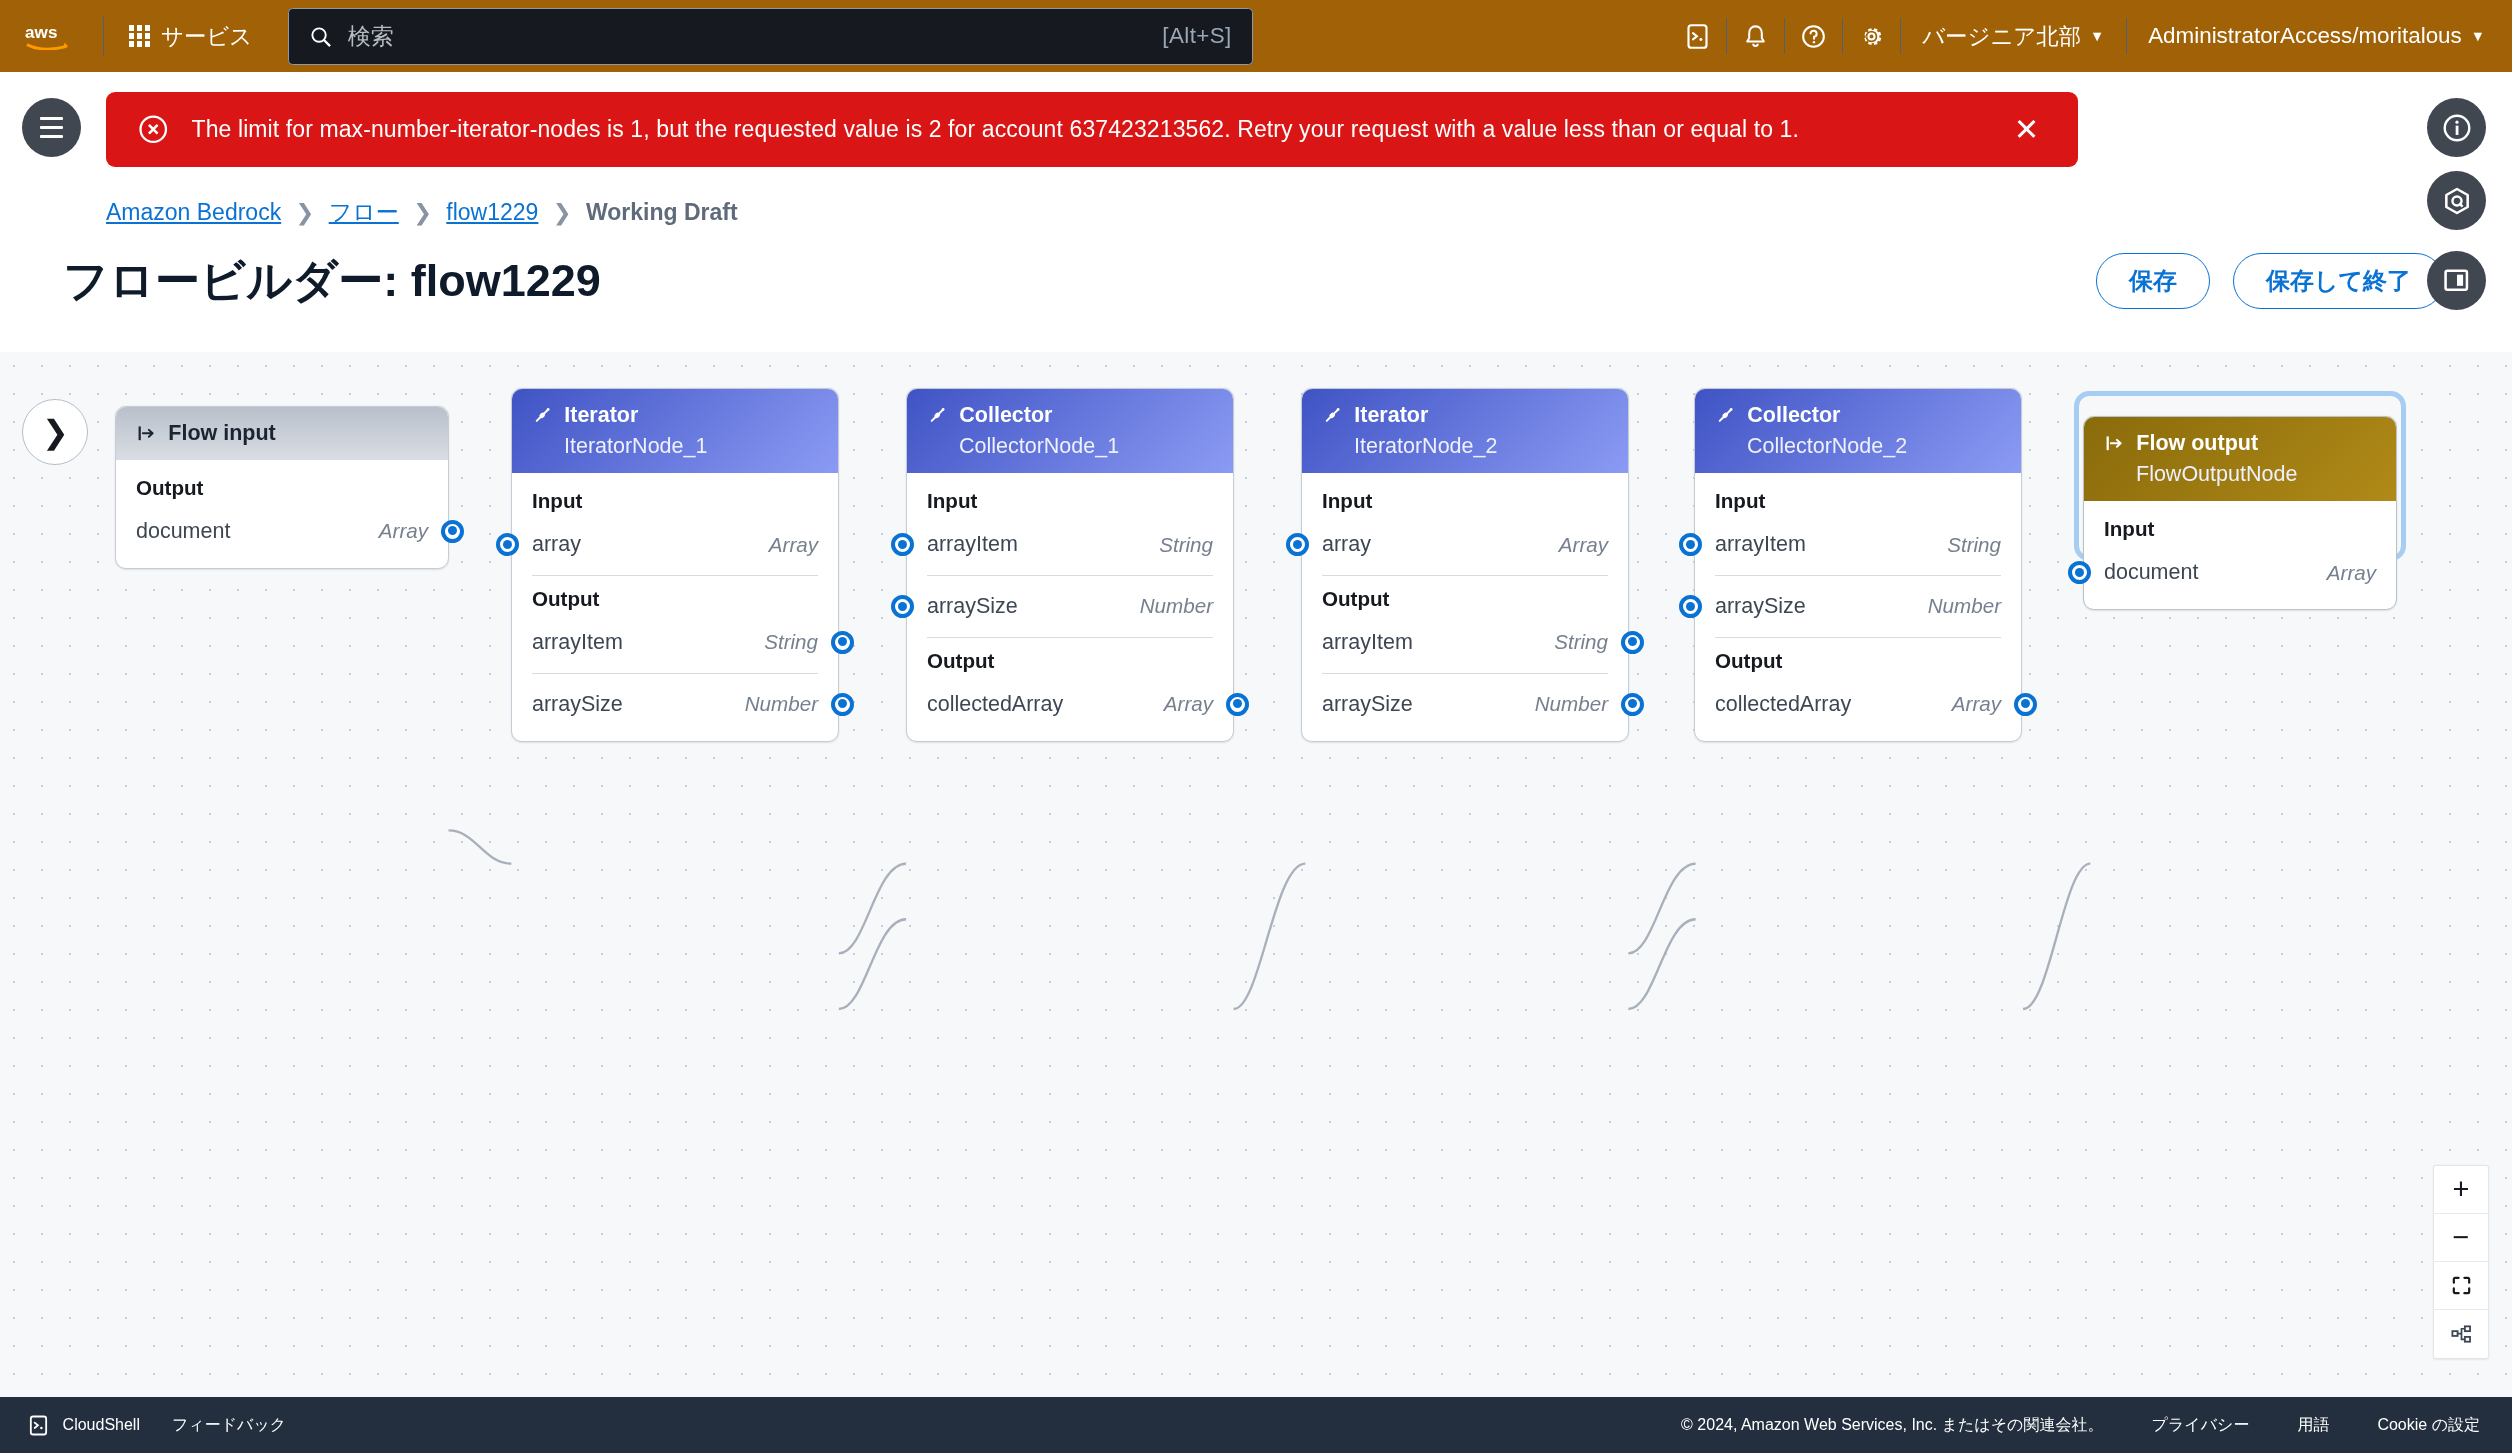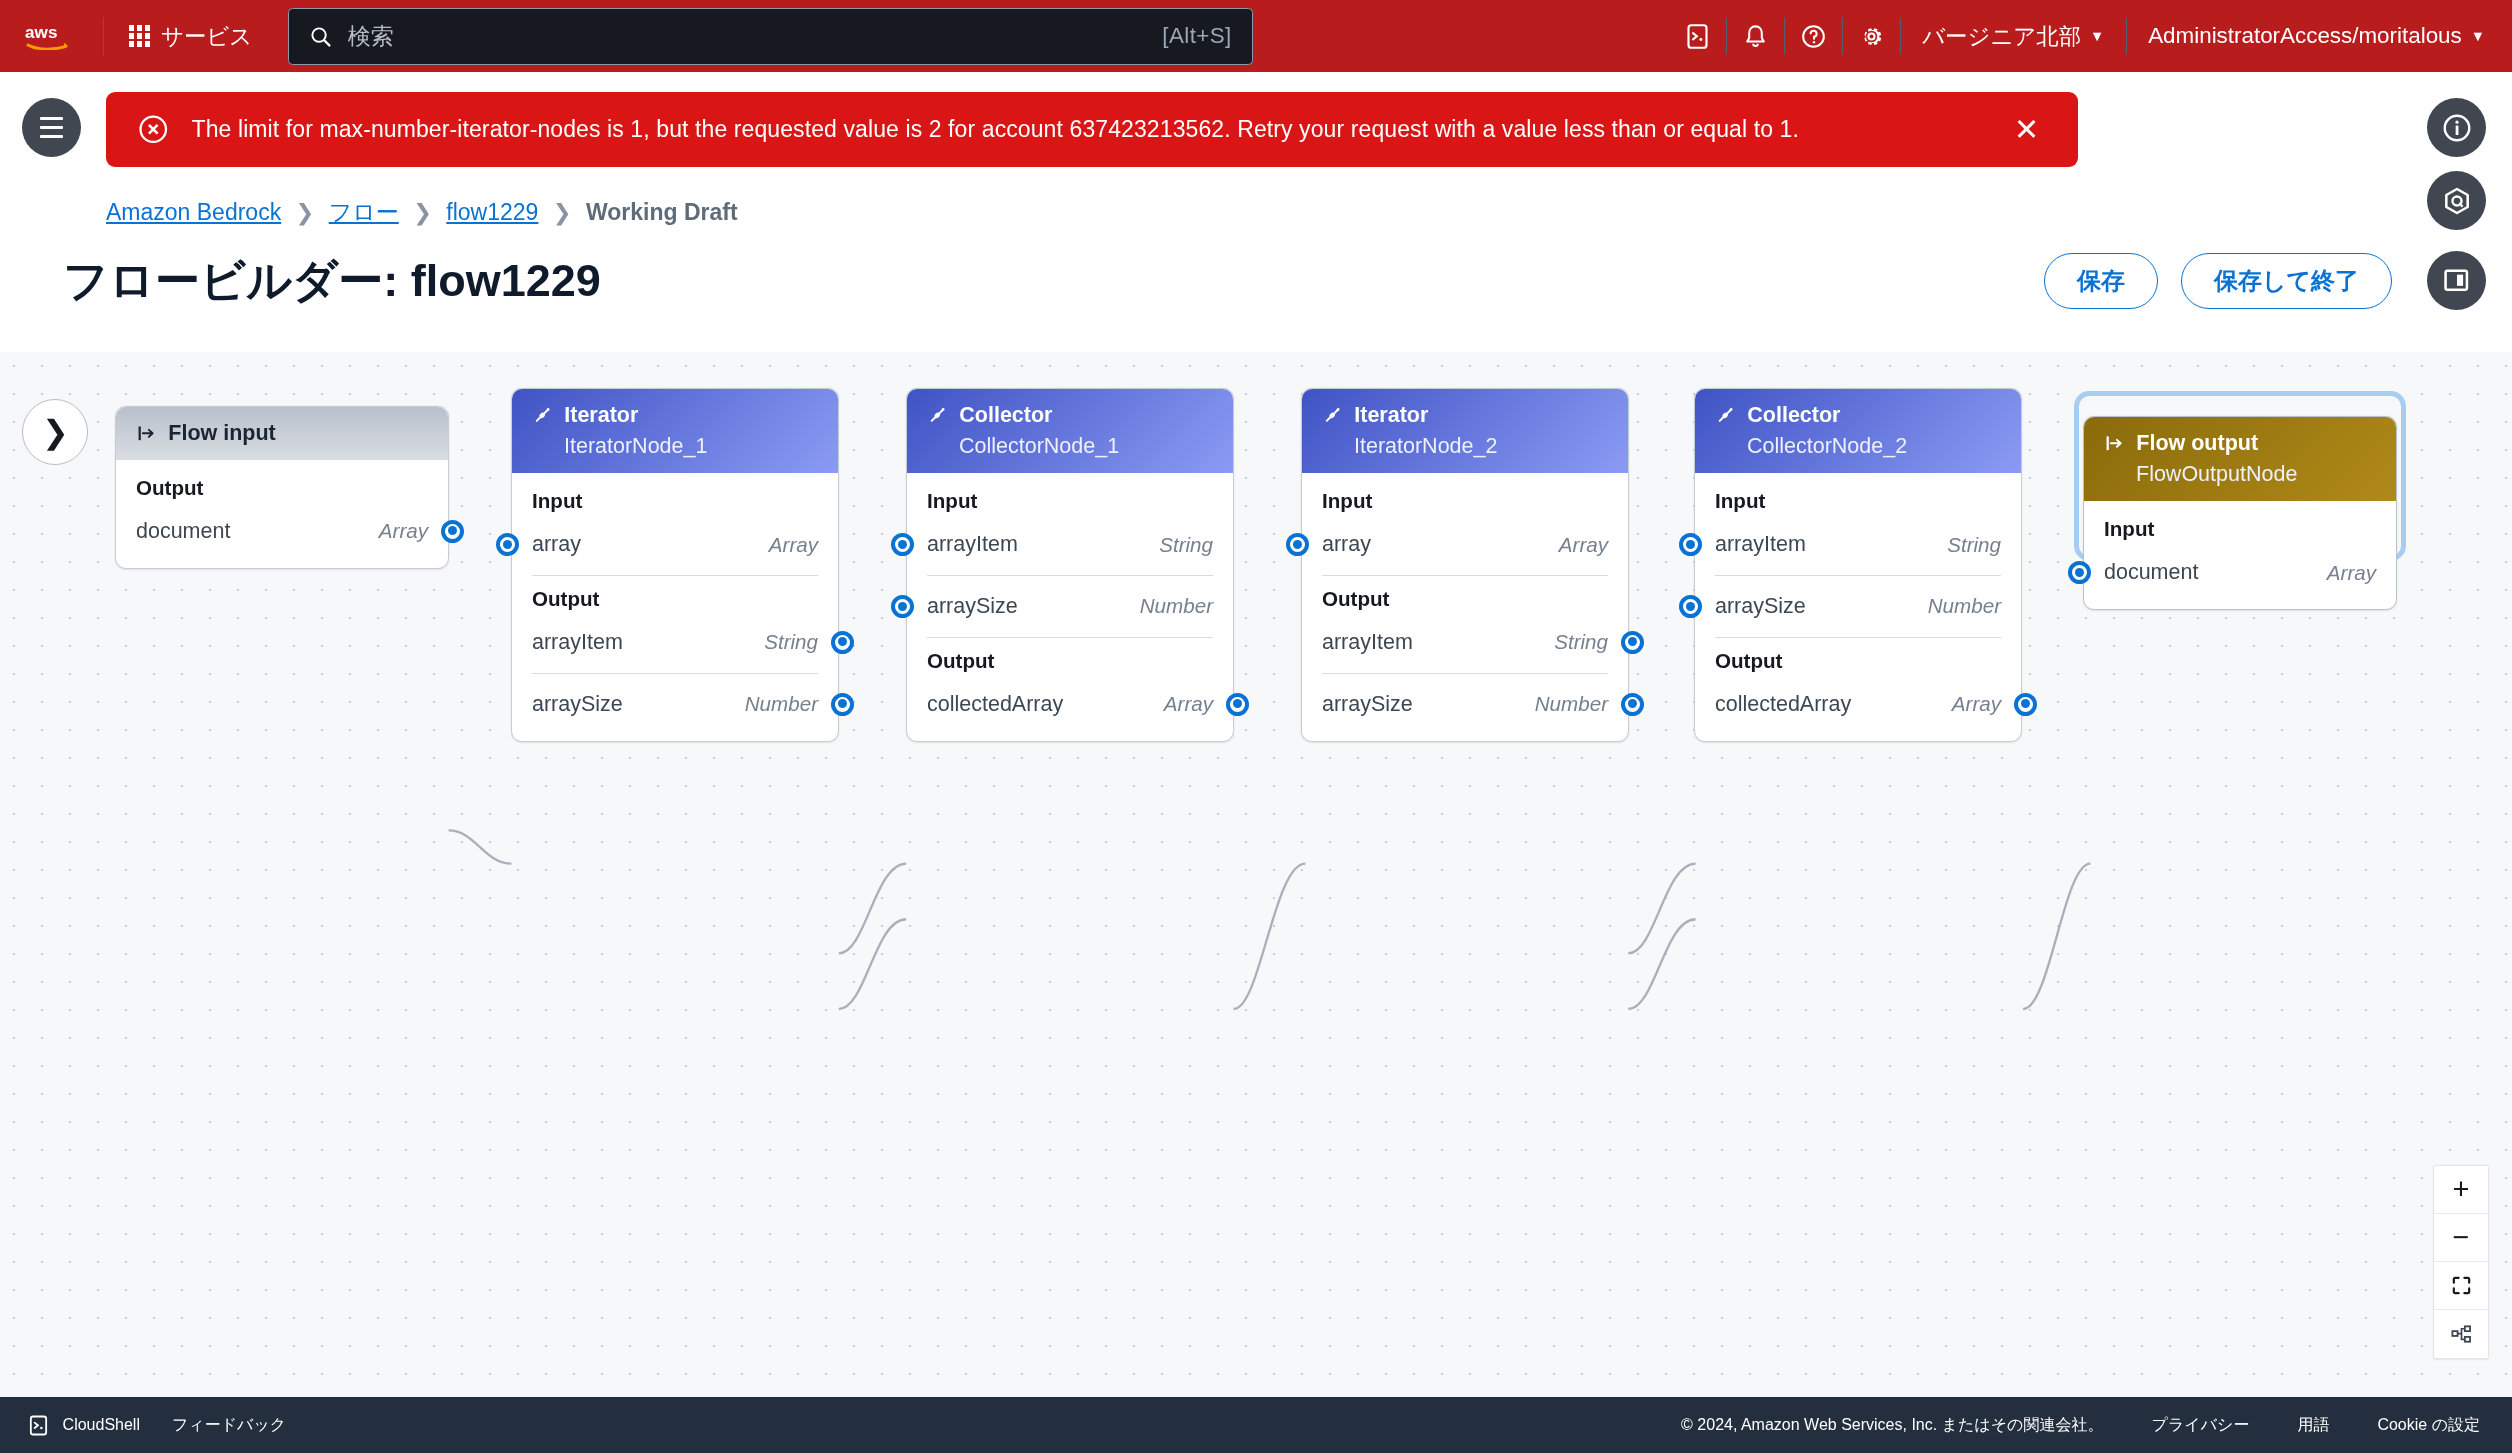--- a/index.html
+++ b/index.html
@@ -5,21 +5,21 @@
   * { box-sizing: border-box; margin: 0; padding: 0; }
   html, body {
     width: 2512px; height: 1454px;
     font-family: "Liberation Sans", sans-serif;
     background: #ffffff; overflow: hidden;
   }
 
   
   .topnav {
     position: absolute; top: 0; left: 0; width: 2512px; height: 72px;
-    background: #b91c1c; display: flex; align-items: center; z-index: 60;
+    background: #a16207; display: flex; align-items: center; z-index: 60;
   }
   .aws-logo { width: 65px; height: 27px; margin-left: 25px; display:block; }
   .nav-div { width: 0.9px; height: 39px; background: #55606e; margin: 0 12.6px; }
   .services-btn {
     display: flex; align-items: center; gap: 10.8px; padding: 7.2px 12.6px;
     color: #fff; font-size: 22.4px; cursor: pointer; border-radius: 3.6px;
   }
   .grid-icon { display: grid; grid-template-columns: repeat(3, 5.4px);
     grid-template-rows: repeat(3, 5.4px); gap: 2.7px; }
   .grid-icon i { background: #fff; width: 5.4px; height: 5.4px; display: block; }
@@ -80,21 +80,21 @@
   .page-header { position: absolute; top: 197px; left: 0; width: 2512px; z-index: 20; }
   .breadcrumb {
     display: flex; align-items: center; gap: 14.4px;
     margin-left: 106px; font-size: 23px;
   }
   .crumb-link { color: #0972d3; text-decoration: underline; cursor: pointer; }
   .crumb-cur { color: #5f6b7a; font-weight: bold; }
   .crumb-sep { color: #8894a4; font-size: 22.4px; }
   .title-row {
     display: flex; align-items: center; margin-left: 63px;
-    margin-top: 23px; padding-right: 120px;
+    margin-top: 23px; padding-right: 68px;
   }
   .page-title { font-size: 45px; font-weight: bold; color: #0f1b2a; }
   .hdr-actions { margin-left: auto; display: flex; gap: 23px; }
   .btn-outline {
     border: 1.8px solid #0972d3; color: #0972d3; background: #fff;
     border-radius: 30.5px; padding: 0 32px; height: 56px; font-size: 24px;
     font-weight: bold; cursor: pointer; font-family: inherit;
     display: flex; align-items: center;
   }
 

